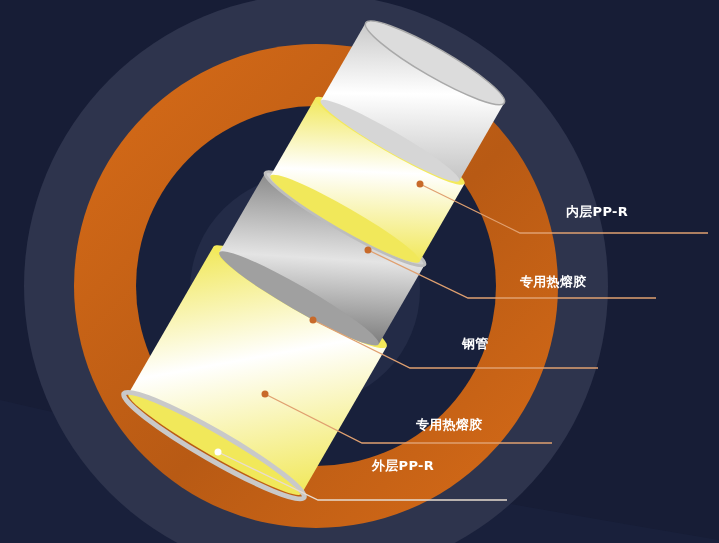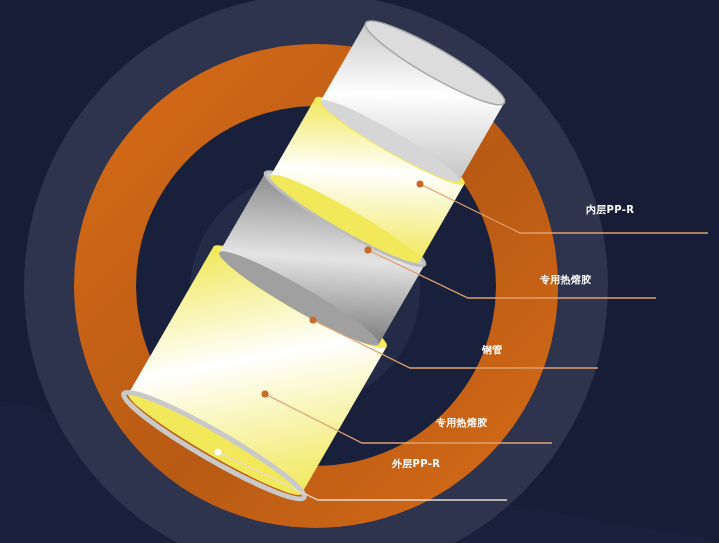--- a/index.html
+++ b/index.html
@@ -1,19 +1,19 @@
 <!DOCTYPE html>
 <html><head>
 <meta charset="utf-8">
 <style>
   html,body{margin:0;padding:0;}
   body{width:719px;height:543px;overflow:hidden;background:#171d36;font-family:"DejaVu Sans","Liberation Sans",sans-serif;}
   .stage{position:relative;width:719px;height:543px;overflow:hidden;background:#171d36;}
   svg.art{position:absolute;left:0;top:0;}
-  .label{position:absolute;color:#ffffff;font-size:10px;font-weight:bold;white-space:nowrap;letter-spacing:0.3px;margin-left:20px;}
+  .label{position:absolute;color:#ffffff;font-size:13px;font-weight:bold;white-space:nowrap;letter-spacing:0.3px;}
 </style>
 </head>
 <body>
 
 <div class="stage">
   <svg class="art" width="719" height="543" viewBox="0 0 719 543">
     <defs>
       <linearGradient id="gWhite" x1="0" y1="0" x2="1" y2="1">
         <stop offset="0" stop-color="#c9c9c9"></stop>
         <stop offset="0.45" stop-color="#ffffff"></stop>
@@ -74,16 +74,16 @@
       <circle cx="420" cy="184" r="3.5" fill="#c86a2a"></circle>
       <circle cx="368" cy="250" r="3.5" fill="#c86a2a"></circle>
       <circle cx="313" cy="320" r="3.5" fill="#c86a2a"></circle>
       <circle cx="265" cy="394" r="3.5" fill="#c86a2a"></circle>
       <circle cx="218" cy="452" r="3.5" fill="#ffffff"></circle>
     </g>
   </svg>
 
   <div class="label" style="left:566px;top:203px;">内层PP-R</div>
   <div class="label" style="left:520px;top:273px;">专用热熔胶</div>
-  <div class="label" style="left:462px;top:343px;">钢管</div>
+  <div class="label" style="left:462px;top:335px;">钢管</div>
   <div class="label" style="left:416px;top:416px;">专用热熔胶</div>
   <div class="label" style="left:372px;top:457px;">外层PP-R</div>
 </div>
 
 </body></html>

